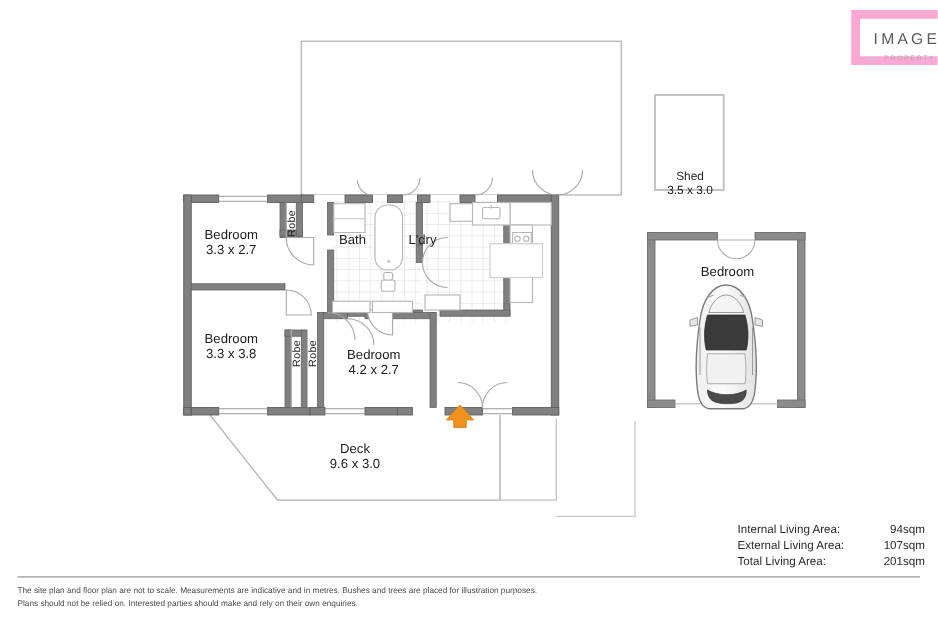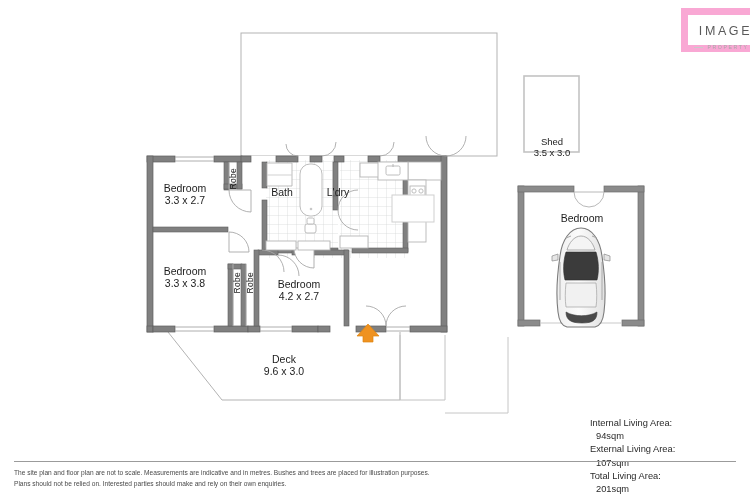--- a/index.html
+++ b/index.html
@@ -113,21 +113,20 @@
     top: 417px;
     width: 150px;
     font-size: 9.3px;
     color: #2a2a2a;
     line-height: 1.42;
   }
   #area-summary .area-row {
     display: flex;
     justify-content: space-between;
     white-space: nowrap;
-    flex-direction: column;
   }
   #area-summary .area-val { margin-left: 6px; }
 
   
   #footer-rule {
     position: absolute;
     left: 14px;
     top: 461px;
     width: 722px;
     height: 1px;

